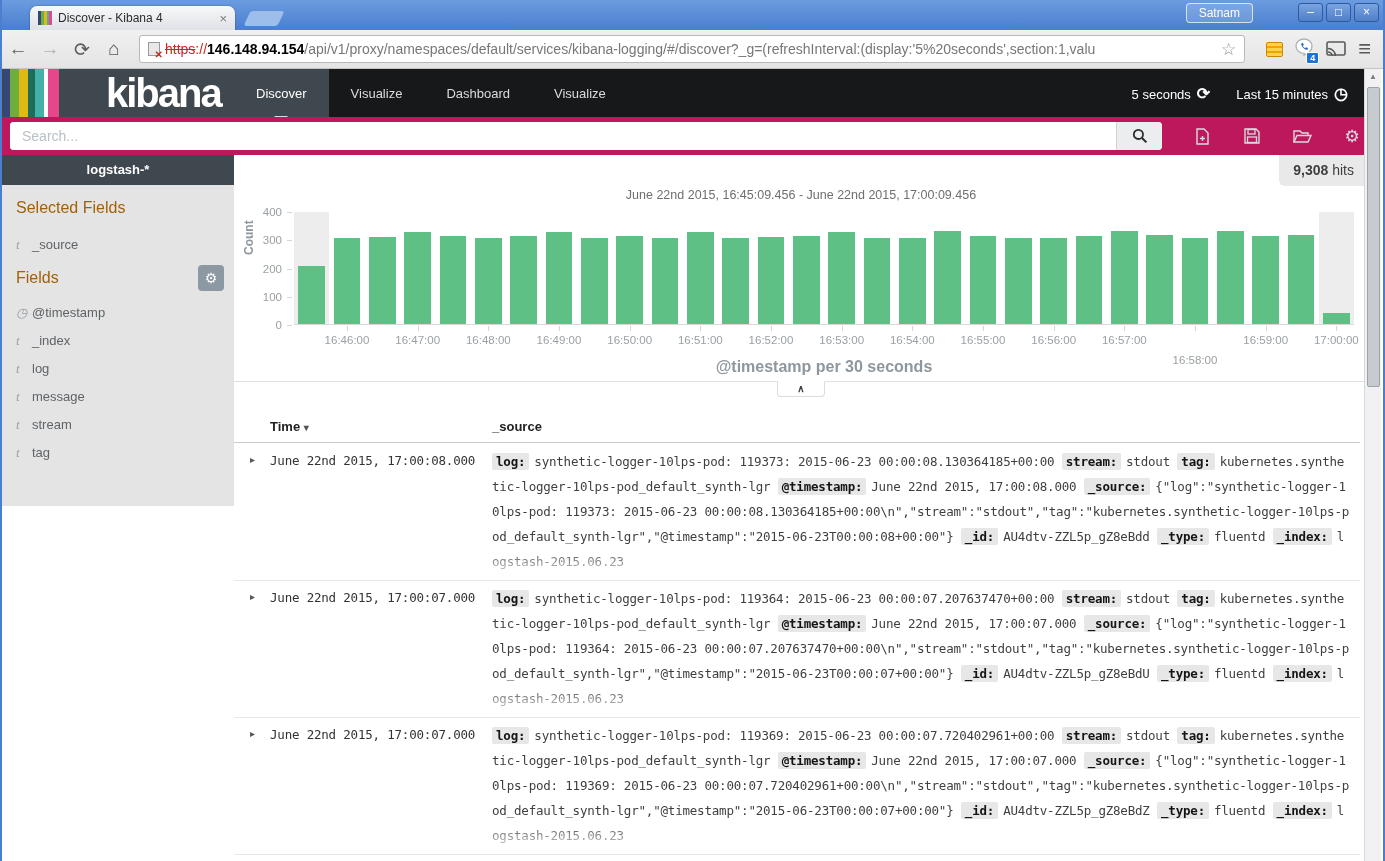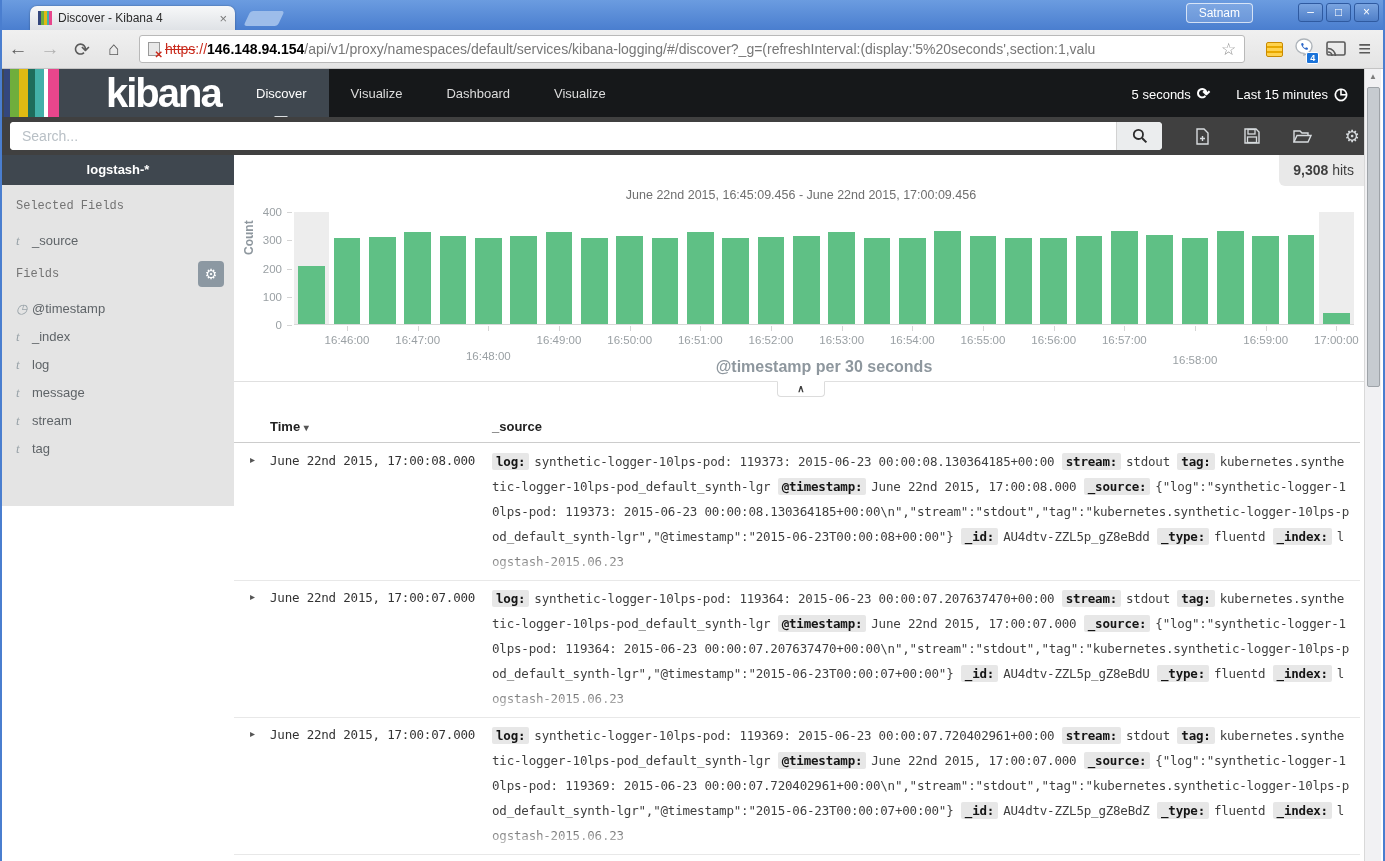--- a/index.html
+++ b/index.html
@@ -42,34 +42,34 @@
   .stripes i { display:block; height:100%; }
   .klogo-text { color:#fff; font-size:40px; font-weight:bold; letter-spacing:-2px; margin-left:2px; line-height:40px; }
   .knav-items { display:flex; align-items:stretch; }
   .knav-item { display:flex; align-items:center; padding:0 22px; font-size:13px; color:#dcdcdc; position:relative; }
   .knav-item.active { background:#3f474f; color:#fff; }
   .knav-item.active::after { content:""; position:absolute; left:50%; bottom:-6px; transform:translateX(-50%); border-left:7px solid transparent; border-right:7px solid transparent; border-top:7px solid #d9dde0; }
   .knav-right { margin-left:auto; display:flex; align-items:center; gap:26px; padding-right:18px; color:#fff; font-size:13px; }
   .knav-right .glyph { font-size:16px; font-weight:bold; margin-left:6px; }
 
   
-  .ksearch { position:absolute; left:0; top:117px; width:1364px; height:38px; background:#404040; display:flex; align-items:center; }
+  .ksearch { position:absolute; left:0; top:117px; width:1364px; height:38px; background:#be185d; display:flex; align-items:center; }
   .search-wrap { display:flex; margin-left:8px; width:1152px; height:28px; border-radius:4px; overflow:hidden; background:#fff; }
   .search-input { flex:1; border:none; outline:none; font-size:14px; padding:0 12px; color:#333; }
   .search-input::placeholder { color:#b9c0c6; }
   .search-btn { width:46px; background:#ebedee; border-left:1px solid #d2d2d2; display:flex; align-items:center; justify-content:center; }
   .kicons { display:flex; align-items:center; gap:30px; margin-left:30px; }
   .kicon { width:20px; text-align:center; }
   .kicon svg { display:block; margin:0 auto; }
   .kicon.gear-txt { color:#d7dbde; font-size:17px; }
 
   
   .sidebar-header { position:absolute; left:0; top:155px; width:232px; height:30px; background:#3f474f; color:#fff; font-size:13px; font-weight:bold; text-align:center; line-height:30px; }
   .sidebar { position:absolute; left:0; top:185px; width:232px; height:321px; background:#e4e4e4; padding:14px 0 0 14px; }
-  .side-heading { font-size:12px; color:#737373; margin-bottom:14px;font-family:Liberation Mono, monospace; }
+  .side-heading { font-size:16px; color:#a16207; margin-bottom:14px; }
   .field-item { font-size:13px; color:#5f6468; height:28px; line-height:28px; white-space:nowrap; }
   .ftype { display:inline-block; width:16px; color:#98a2a8; font-style:italic; font-family:"Liberation Serif",serif; }
   .fields-row { display:flex; align-items:center; justify-content:space-between; padding-right:10px; margin:6px 0 8px 0; }
   .gear-btn { width:26px; height:26px; border-radius:4px; background:#8c98a2; color:#fff; font-size:14px; text-align:center; line-height:26px; }
 
   
   .main { position:absolute; left:232px; top:155px; width:1134px; height:706px; background:#fff; }
   .hits-badge { position:absolute; right:0; top:0; background:#e9e9e9; border-radius:0 0 0 6px; padding:7px 14px 8px; font-size:14px; color:#3f3f3f; }
   .hits-badge b { font-weight:bold; }
 
@@ -339,21 +339,21 @@
           <div class="bar" style="height: 88.9875px; background: rgb(95, 192, 133);"></div>
         </div>
         <div class="slot" style="left: 96.6667%; width: 3.33333%;">
           <div class="pband"></div>
           <div class="bar" style="height: 11.3px; background: rgb(95, 192, 133);"></div>
         </div>
         <span class="xlab" style="left: 5%; top: 122px; position: absolute;">16:46:00</span>
         <span class="xtick" style="left: 5%;"></span>
         <span class="xlab" style="left: 11.6667%; top: 122px; position: absolute;">16:47:00</span>
         <span class="xtick" style="left: 11.6667%;"></span>
-        <span class="xlab" style="left: 18.3333%; top: 122px; position: absolute; margin-top: 16px;">16:48:00</span>
+        <span class="xlab" style="left: 18.3333%; top: 122px; position: absolute;">16:48:00</span>
         <span class="xtick" style="left: 18.3333%;"></span>
         <span class="xlab" style="left: 25%; top: 122px; position: absolute;">16:49:00</span>
         <span class="xtick" style="left: 25%;"></span>
         <span class="xlab" style="left: 31.6667%; top: 122px; position: absolute;">16:50:00</span>
         <span class="xtick" style="left: 31.6667%;"></span>
         <span class="xlab" style="left: 38.3333%; top: 122px; position: absolute;">16:51:00</span>
         <span class="xtick" style="left: 38.3333%;"></span>
         <span class="xlab" style="left: 45%; top: 122px; position: absolute;">16:52:00</span>
         <span class="xtick" style="left: 45%;"></span>
         <span class="xlab" style="left: 51.6667%; top: 122px; position: absolute;">16:53:00</span>

